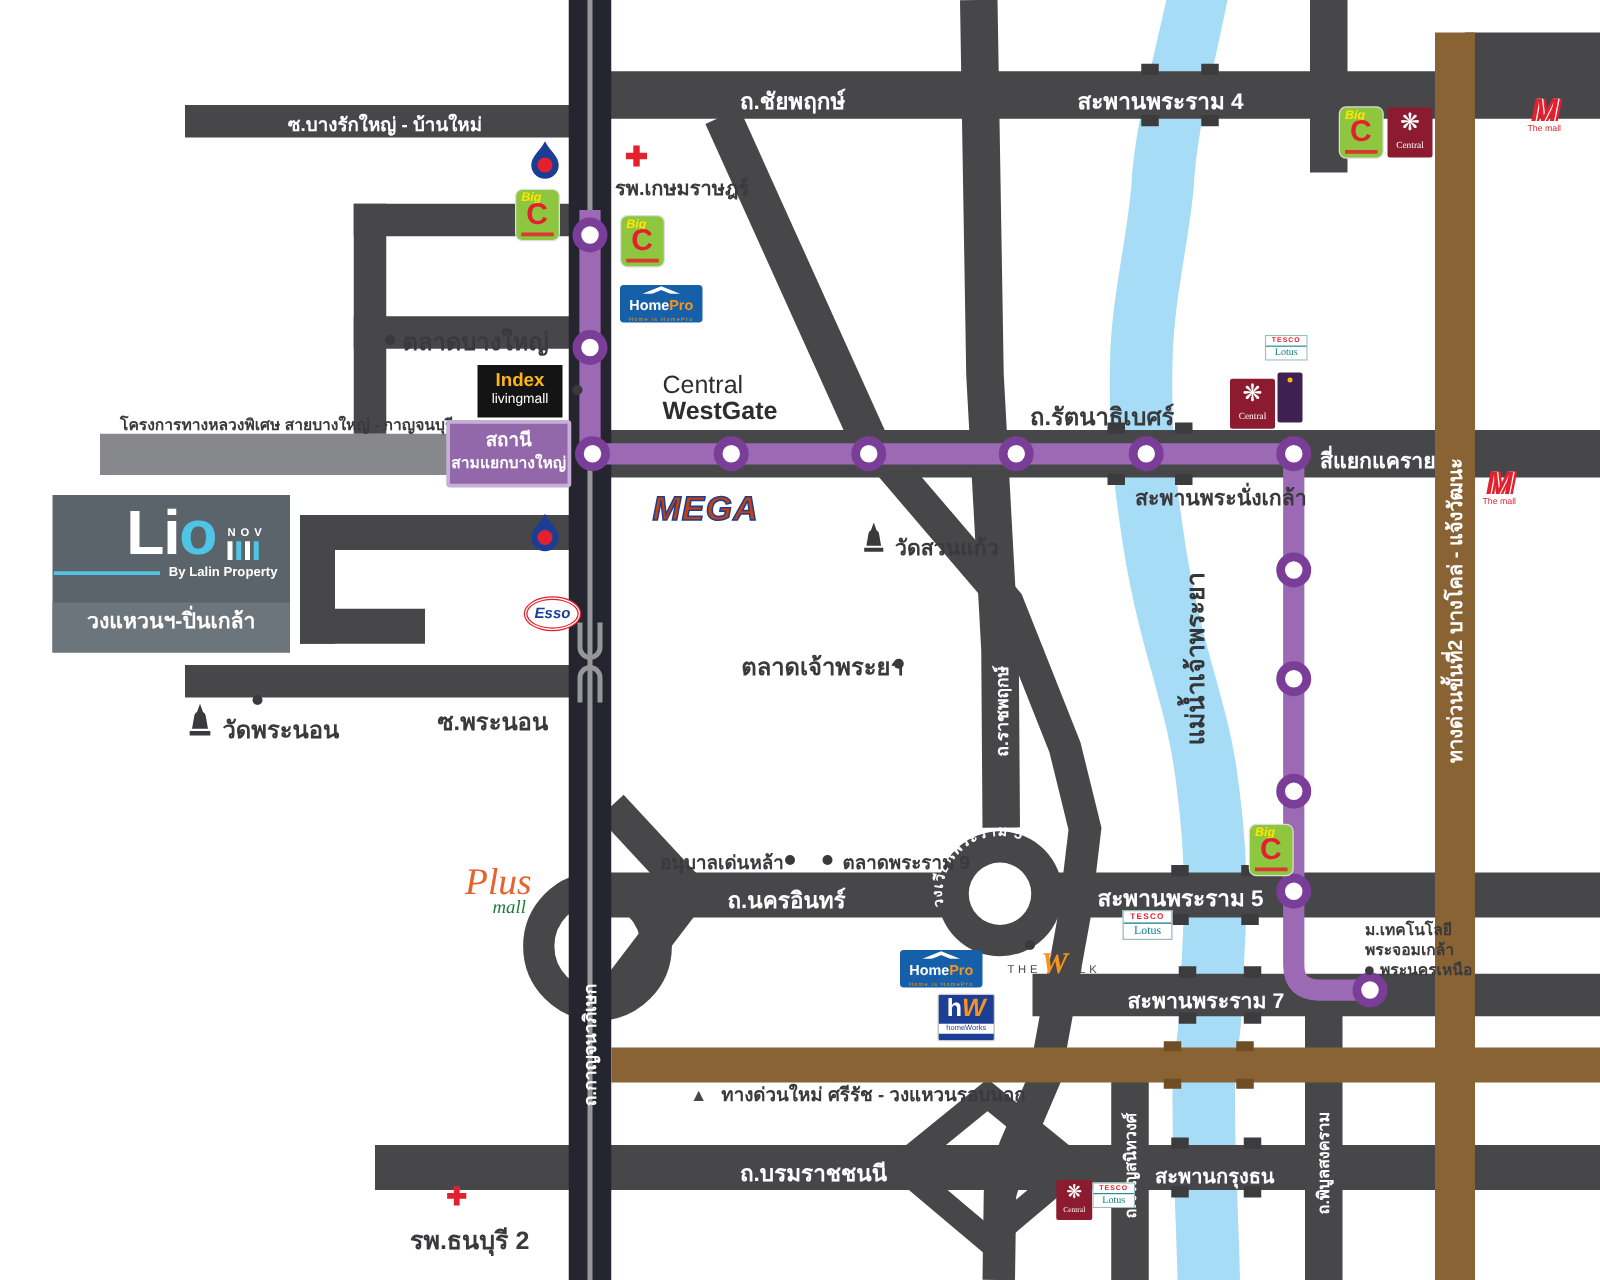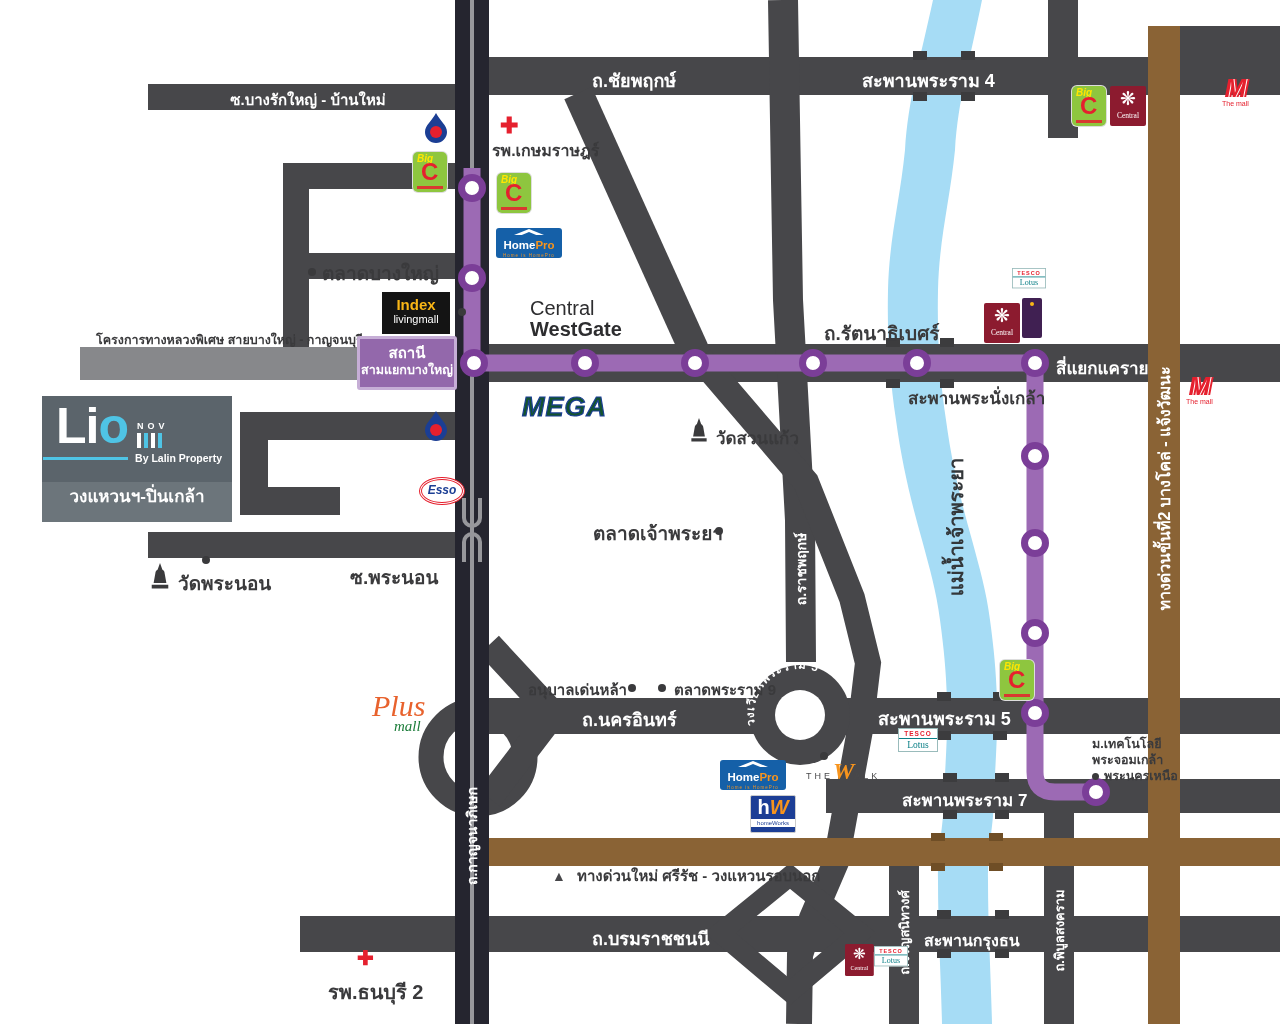--- a/index.html
+++ b/index.html
@@ -29,42 +29,42 @@
   .logo-homepro .home { color:#fff; font-size:11.5px; font-weight:bold; }
   .logo-homepro .pro { color:#f7941d; font-size:11.5px; font-weight:bold; }
   .logo-homepro .sub { display:block; color:#f7941d; font-size:4.5px; letter-spacing:1px; }
   .logo-hw { width:46px; height:38px; background:#1c3e95; border:1px solid #ccc; border-radius:2px; text-align:center; }
   .logo-hw .h { color:#fff; font-size:20px; font-weight:bold; }
   .logo-hw .w { color:#f7941d; font-size:20px; font-weight:bold; font-style:italic; }
   .logo-hw .sub { display:block; background:#fff; color:#1c3e95; font-size:6px; line-height:8px; }
   .logo-index { width:68px; height:42px; background:#141414; text-align:center; padding-top:4px; }
   .logo-index .l1 { display:block; color:#f9b616; font-size:15px; font-weight:bold; line-height:17px; }
   .logo-index .l2 { display:block; color:#fff; font-size:11px; line-height:13px; }
-  .logo-mega { font-size:27px; font-weight:bold; font-style:italic; color:#14532d; -webkit-text-stroke:1.2px #1b3e94; letter-spacing:1px; }
+  .logo-mega { font-size:27px; font-weight:bold; font-style:italic; color:#c2410c; -webkit-text-stroke:1.2px #1b3e94; letter-spacing:1px; }
   .logo-esso { width:46px; height:28px; background:#fff; border:3px double #e5202e; border-radius:50%; text-align:center; line-height:21px; color:#1b3e94; font-weight:bold; font-style:italic; font-size:12px; }
   .logo-lotus { width:40px; height:24px; background:#fff; border:1px solid #9bb; text-align:center; }
   .logo-lotus .tesco { display:block; color:#e5202e; font-size:6.5px; font-weight:bold; line-height:9px; letter-spacing:1px; }
   .logo-lotus .lotus { display:block; color:#0a7f86; font-size:9.5px; font-family:"Liberation Serif",serif; line-height:12px; border-top:1px solid #0a7f86; }
   .logo-themall { text-align:center; }
   .logo-themall .m { display:block; color:#e5202e; font-size:26px; line-height:24px; font-weight:bold; font-style:italic; text-shadow:1px 0 #fff, 3px 0 #e5202e; }
   .logo-themall .sub { display:block; color:#e5202e; font-size:7px; }
   .logo-thewalk { white-space:nowrap; }
   .logo-thewalk .thesp { color:#4a4a4c; font-size:9px; letter-spacing:3px; }
   .logo-thewalk .w { color:#f7941d; font-size:24px; font-style:italic; font-family:"Liberation Serif",serif; font-weight:bold; }
   .logo-plusmall .plus { display:block; color:#e8622d; font-size:30px; font-style:italic; font-family:"Liberation Serif",serif; line-height:28px; }
   .logo-plusmall .mall { display:block; color:#1c7d3a; font-size:15px; font-style:italic; font-family:"Liberation Serif",serif; margin-left:22px; line-height:12px; }
   .logo-esplanade { width:20px; height:40px; background:#402052; border-radius:2px; }
   .logo-esplanade .y { position:absolute; top:4px; left:8px; width:4px; height:4px; border-radius:50%; background:#f9b616; }
   
   .station-box { position:absolute; left:357px; top:336px; width:100px; height:54px; background:#96a; background:#9368ab; border:3px solid #c6aed6; border-radius:3px; text-align:center; color:#fff; padding-top:5px; }
   .station-box .s1 { display:block; font-size:15px; font-weight:bold; line-height:18px; }
   .station-box .s2 { display:block; font-size:12.5px; font-weight:bold; line-height:16px; }
   
   .lio { position:absolute; left:42px; top:396px; width:190px; height:126px; background:#5b646b; }
-  .lio .row1 { display:flex; align-items:flex-end; padding:6px 10px 0 14px; }
+  .lio .row1 { display:flex; align-items:flex-end; padding:6px 10px 0 14px;margin-left:45px; }
   .lio .li { color:#fff; font-size:50px; font-weight:bold; line-height:48px; letter-spacing:-1px; }
   .lio .o { color:#4fc4e5; font-size:50px; font-weight:bold; line-height:48px; }
   .lio .novcol { margin-left:8px; margin-bottom:2px; }
   .lio .nov { display:block; color:#fff; font-size:9px; letter-spacing:4px; font-weight:bold; }
   .lio .bars { display:flex; gap:3px; margin-top:2px; }
   .lio .bars i { display:block; width:4px; height:15px; }
   .lio .row2 { display:flex; align-items:center; padding:2px 10px 0 1px; }
   .lio .cyline { flex:1; height:3px; background:#4fc4e5; margin-right:7px; }
   .lio .byline { color:#fff; font-size:10.5px; font-weight:bold; }
   .lio .footer { position:absolute; left:0; right:0; bottom:0; height:40px; background:#6c757b; color:#fff; text-align:center; font-size:17px; font-weight:bold; line-height:30px; }

